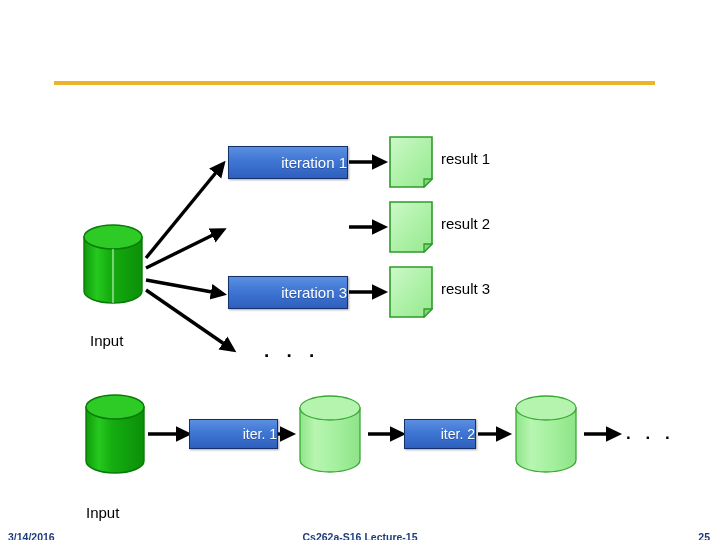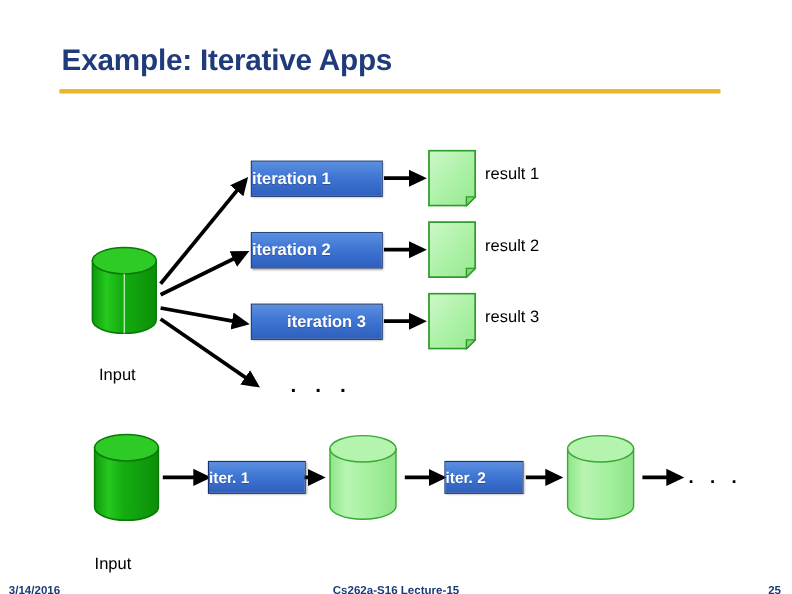--- a/index.html
+++ b/index.html
@@ -47,26 +47,25 @@
 
   
   .proc-box {
     position: absolute;
     box-sizing: border-box;
     background: linear-gradient(to bottom, #5b8fe0 0%, #3f76d4 45%, #2f5fbd 100%);
     border: 1px solid #14306b;
     color: #ffffff;
     display: flex;
     align-items: center;
-    justify-content: flex-start;
+    justify-content: flex-end;
     font-size: 15px;
     line-height: 1;
     text-shadow: 0 1px 0 rgba(0,0,0,0.25);
     box-shadow: 1px 1px 2px rgba(0,0,0,0.35);
-    font-weight: bold;
   }
   .proc-box.small { font-size: 14px; }
 
   
   .doc-icon {
     position: absolute;
     width: 44px;
     height: 52px;
   }
   .doc-icon svg { display: block; }
@@ -113,21 +112,20 @@
   }
   #footer-date  { left: 8px;  top: 516px; }
   #footer-title { left: 0;    top: 516px; width: 720px; text-align: center; }
   #footer-page  { right: 10px; top: 516px; }
 </style>
 </head>
 <body>
 
 <div id="slide">
 
-  <div id="title">Example: Iterative Apps</div>
   <div id="title-rule"></div>
 
   <svg id="arrow-layer" width="720" height="540" viewBox="0 0 720 540" xmlns="http://www.w3.org/2000/svg">
     <defs>
       <marker id="ah" markerWidth="5.2" markerHeight="5.2" refX="3.6" refY="2.6" orient="auto" markerUnits="strokeWidth">
         <path d="M0,0.3 L4.8,2.6 L0,4.9 z" fill="#000000"></path>
       </marker>
     </defs>
 
     <g stroke="#000000" stroke-width="3.4" fill="none" marker-end="url(#ah)">
@@ -165,23 +163,20 @@
       <path d="M6,15 L6,69 A29,12 0 0 0 64,69 L64,15 Z" fill="url(#gdark)" stroke="#0a7a07" stroke-width="1.4"></path>
       <ellipse cx="35" cy="15" rx="29" ry="12" fill="#2ecb26" stroke="#0a7a07" stroke-width="1.4"></ellipse>
       <line x1="35" y1="27" x2="35" y2="81" stroke="#c9f5c5" stroke-width="1.3" opacity="0.85"></line>
     </svg>
   </div>
   <div class="input-label" style="left:90px; top:300px;">Input</div>
 
   <div class="proc-box" style="left:228px; top:146px; width:120px; height:33px;">
     <span>iteration 1</span>
   </div>
-  <div class="proc-box" style="left:228px; top:211px; width:120px; height:33px;">
-    <span>iteration 2</span>
-  </div>
   <div class="proc-box" style="left:228px; top:276px; width:120px; height:33px;padding-left:32px;">
     <span>iteration 3</span>
   </div>
 
   <div class="doc-icon" style="left:389px; top:136px;">
     <svg width="44" height="52" viewBox="0 0 44 52" xmlns="http://www.w3.org/2000/svg">
       <defs>
         <linearGradient id="docg" x1="0" y1="0" x2="1" y2="1">
           <stop offset="0%" stop-color="#cdf8c8"></stop>
           <stop offset="60%" stop-color="#a9f0a3"></stop>

